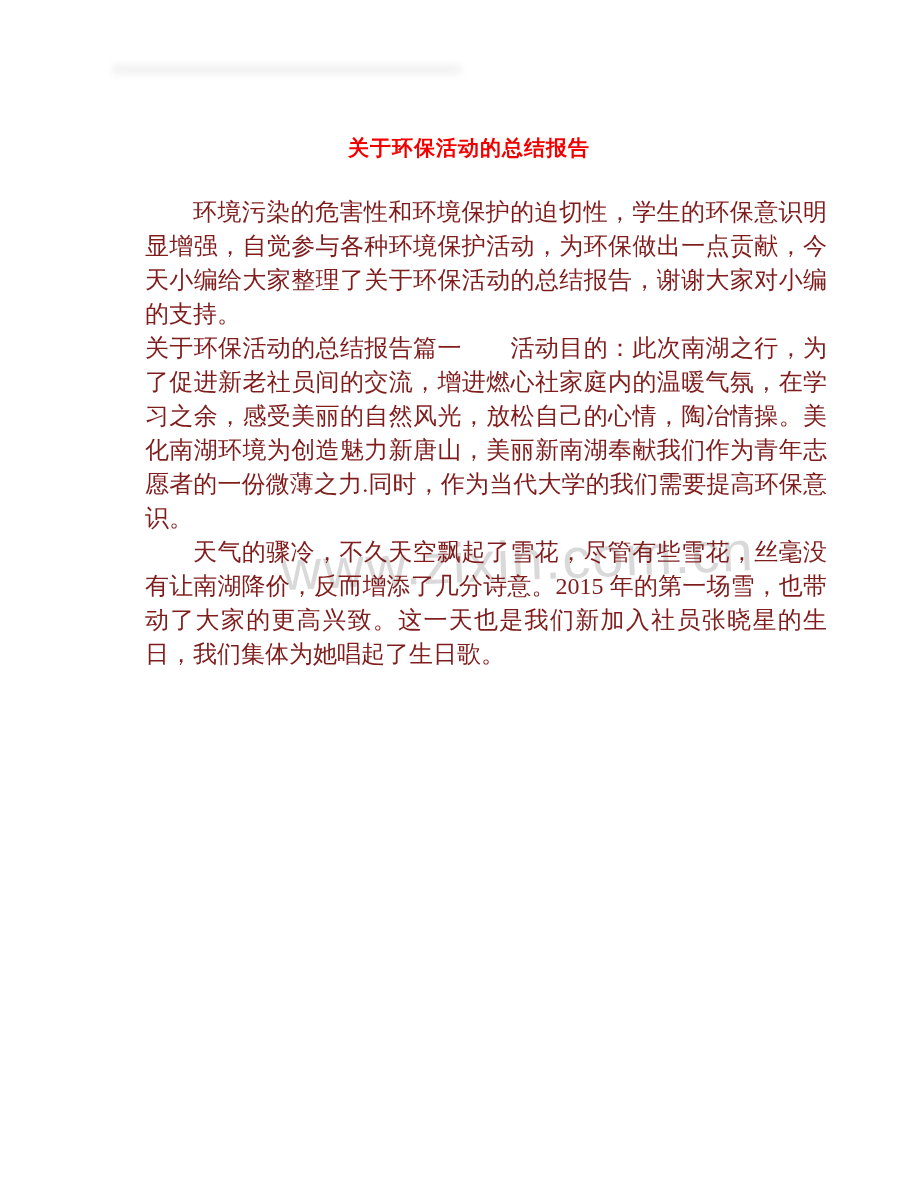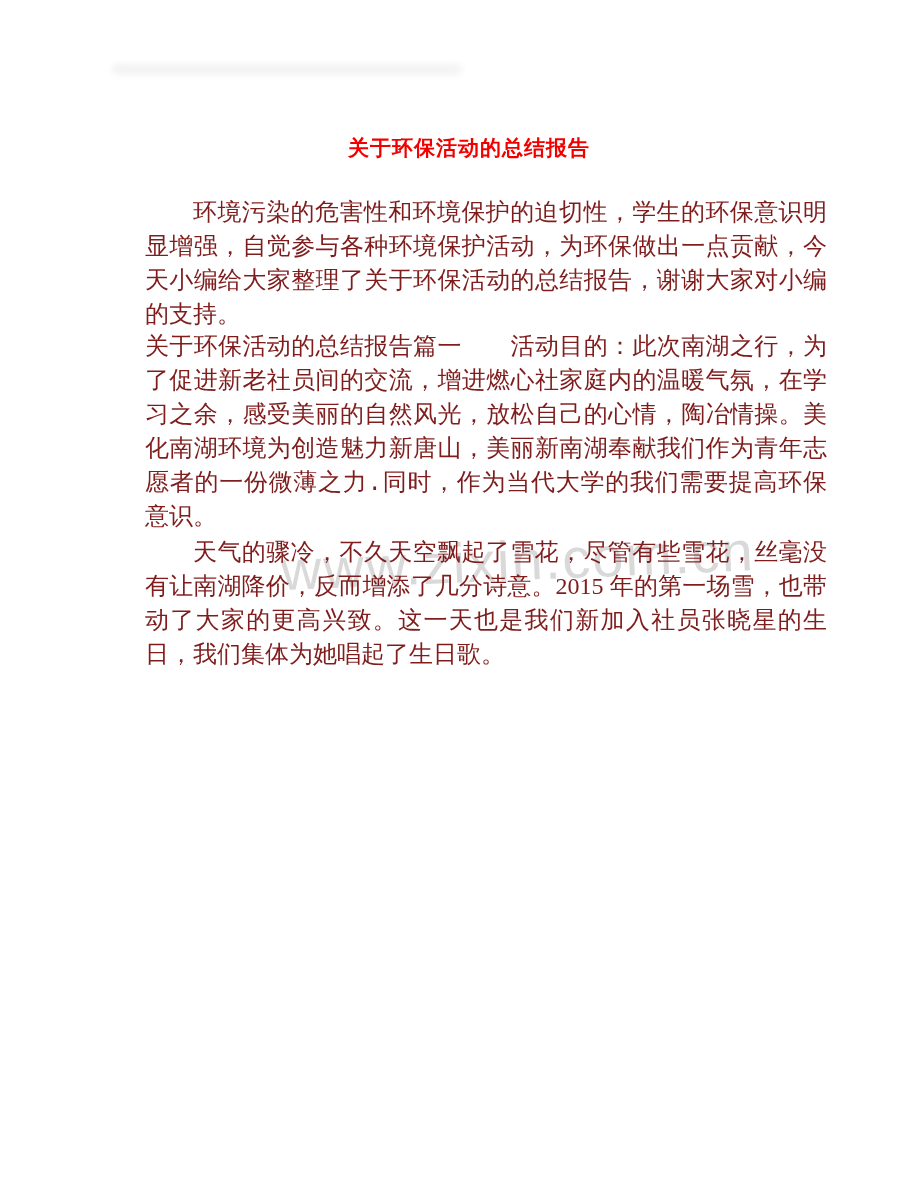--- a/index.html
+++ b/index.html
@@ -39,21 +39,20 @@
     text-justify: inter-ideograph;
     margin-left: 17px;
   }
   .body-text p {
     margin: 0;
     padding: 0;
     text-indent: 2em;
   }
   .body-text p.no-indent {
     text-indent: 0;
-    font-family: Liberation Mono, monospace;
   }
   .watermark {
     position: absolute;
     left: 281px;
     top: 538px;
     font-family: "Liberation Sans", "DejaVu Sans", sans-serif;
     font-size: 56px;
     font-weight: 400;
     color: #d9d9d9;
     letter-spacing: 2px;

